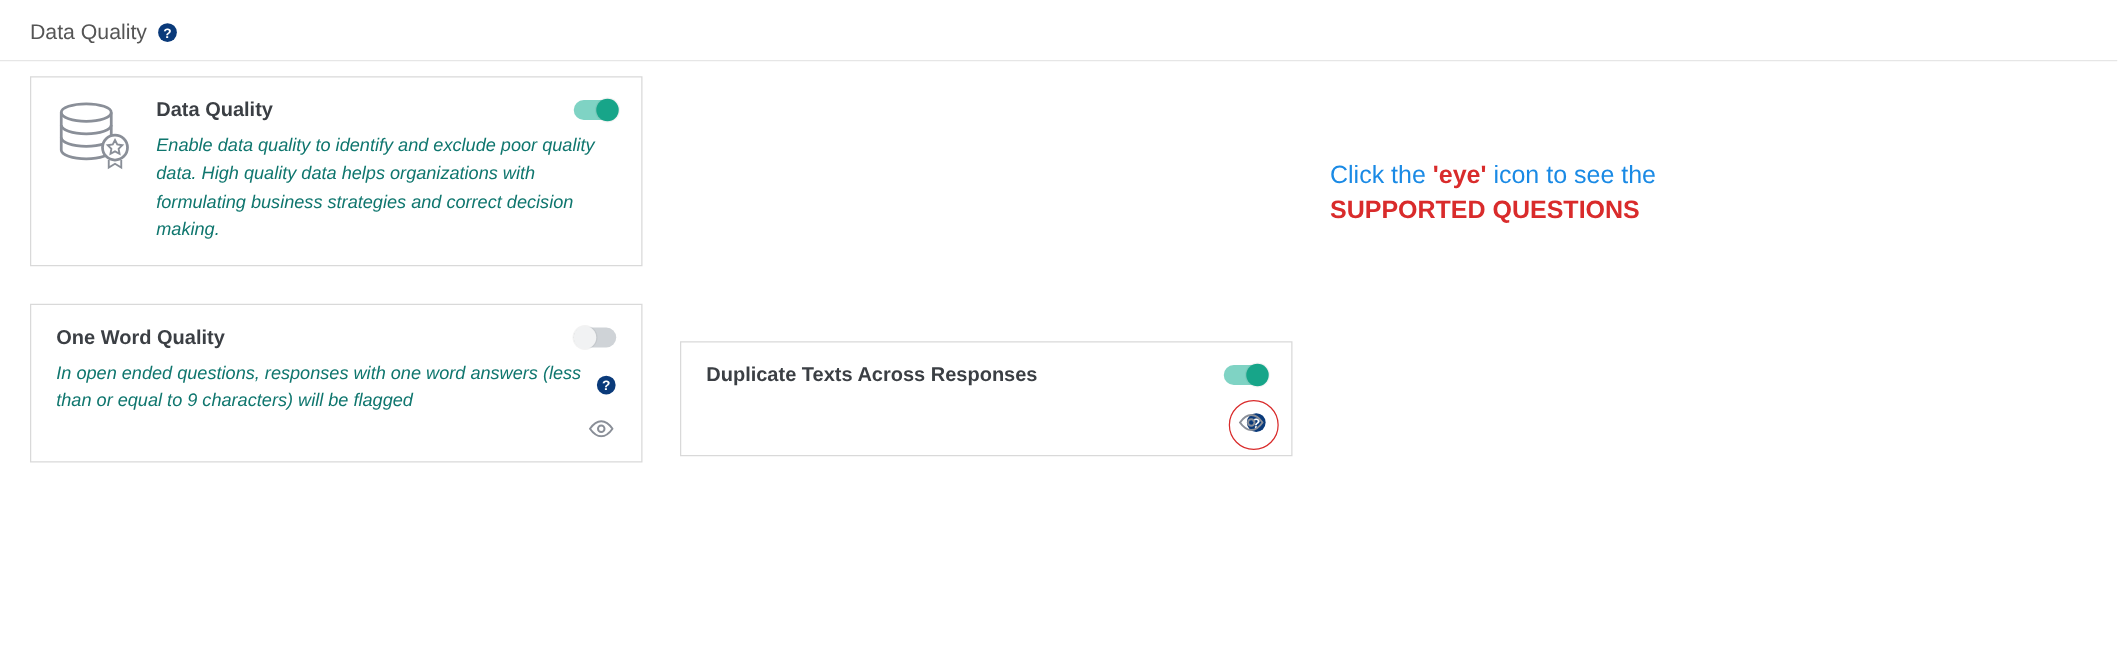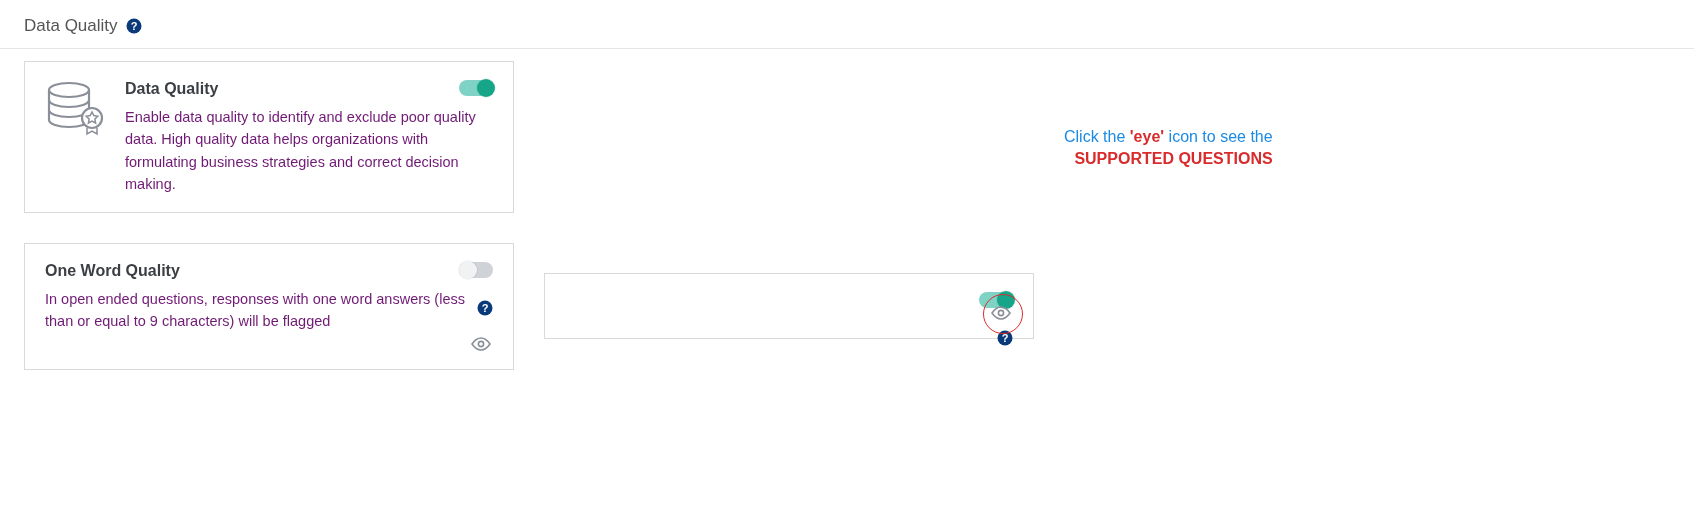--- a/index.html
+++ b/index.html
@@ -59,21 +59,22 @@
   .card-body { flex: 1 1 auto; }
   .card-title {
     font-weight: 700;
     font-size: 16px;
     color: #3b3f44;
     margin-bottom: 8px;
   }
   .card-desc {
     font-size: 14.5px;
     line-height: 1.55;
-    color: #701a75;
+    color: #0f766e;
+    font-style: italic;
   }
 
   .toggle {
     position: absolute;
     top: 18px;
     right: 20px;
     width: 34px; height: 16px;
     border-radius: 10px;
     border: none;
     padding: 0;
@@ -112,28 +113,28 @@
     right: 10px;
     bottom: 4px;
     width: 40px; height: 40px;
     border: 1px solid #d92b2b;
     border-radius: 50%;
     pointer-events: none;
   }
 
   .annotation {
     margin-top: 65px;
-    font-size: 16px;
+    font-size: 20px;
     line-height: 1.4;
     max-width: 320px;
     font-family: "Segoe UI", Arial, sans-serif;
   }
   .anno-line1 { color: #1a8ae5; }
   .anno-eye { color: #d92b2b; font-weight: 700; }
-  .anno-line2 { color: #d92b2b; font-weight: 700; text-align: right; }
+  .anno-line2 { color: #d92b2b; font-weight: 700; }
 </style>
 </head>
 <body>
 
 <div class="page-title-row">
   <span>Data Quality</span>
   <span class="help-icon">
     <svg width="16" height="16" viewBox="0 0 16 16">
         <circle cx="8" cy="8" r="7.5" fill="#0a3a7a"></circle>
         <text x="8" y="12" text-anchor="middle" font-size="11" font-weight="700" fill="#fff" font-family="Arial">?</text>
@@ -200,20 +201,21 @@
         <button class="toggle on">
             <span class="knob"></span>
           </button>
         <span class="help-icon card-help">
           <svg width="16" height="16" viewBox="0 0 16 16">
               <circle cx="8" cy="8" r="7.5" fill="#0a3a7a"></circle>
               <text x="8" y="12" text-anchor="middle" font-size="11" font-weight="700" fill="#fff" font-family="Arial">?</text>
             </svg>
         </span>
         <div class="card-body">
+          <div class="card-title">Duplicate Texts Across Responses</div>
         </div>
         <span class="card-eye">
           <svg width="20" height="14" viewBox="0 0 20 14" fill="none" stroke="#8a8f98" stroke-width="1.6">
               <path d="M1 7c2.8-4 6-6 9-6s6.2 2 9 6c-2.8 4-6 6-9 6s-6.2-2-9-6z"></path>
               <circle cx="10" cy="7" r="2.6"></circle>
             </svg>
         </span>
         <span class="eye-highlight"></span>
       </div>
 

